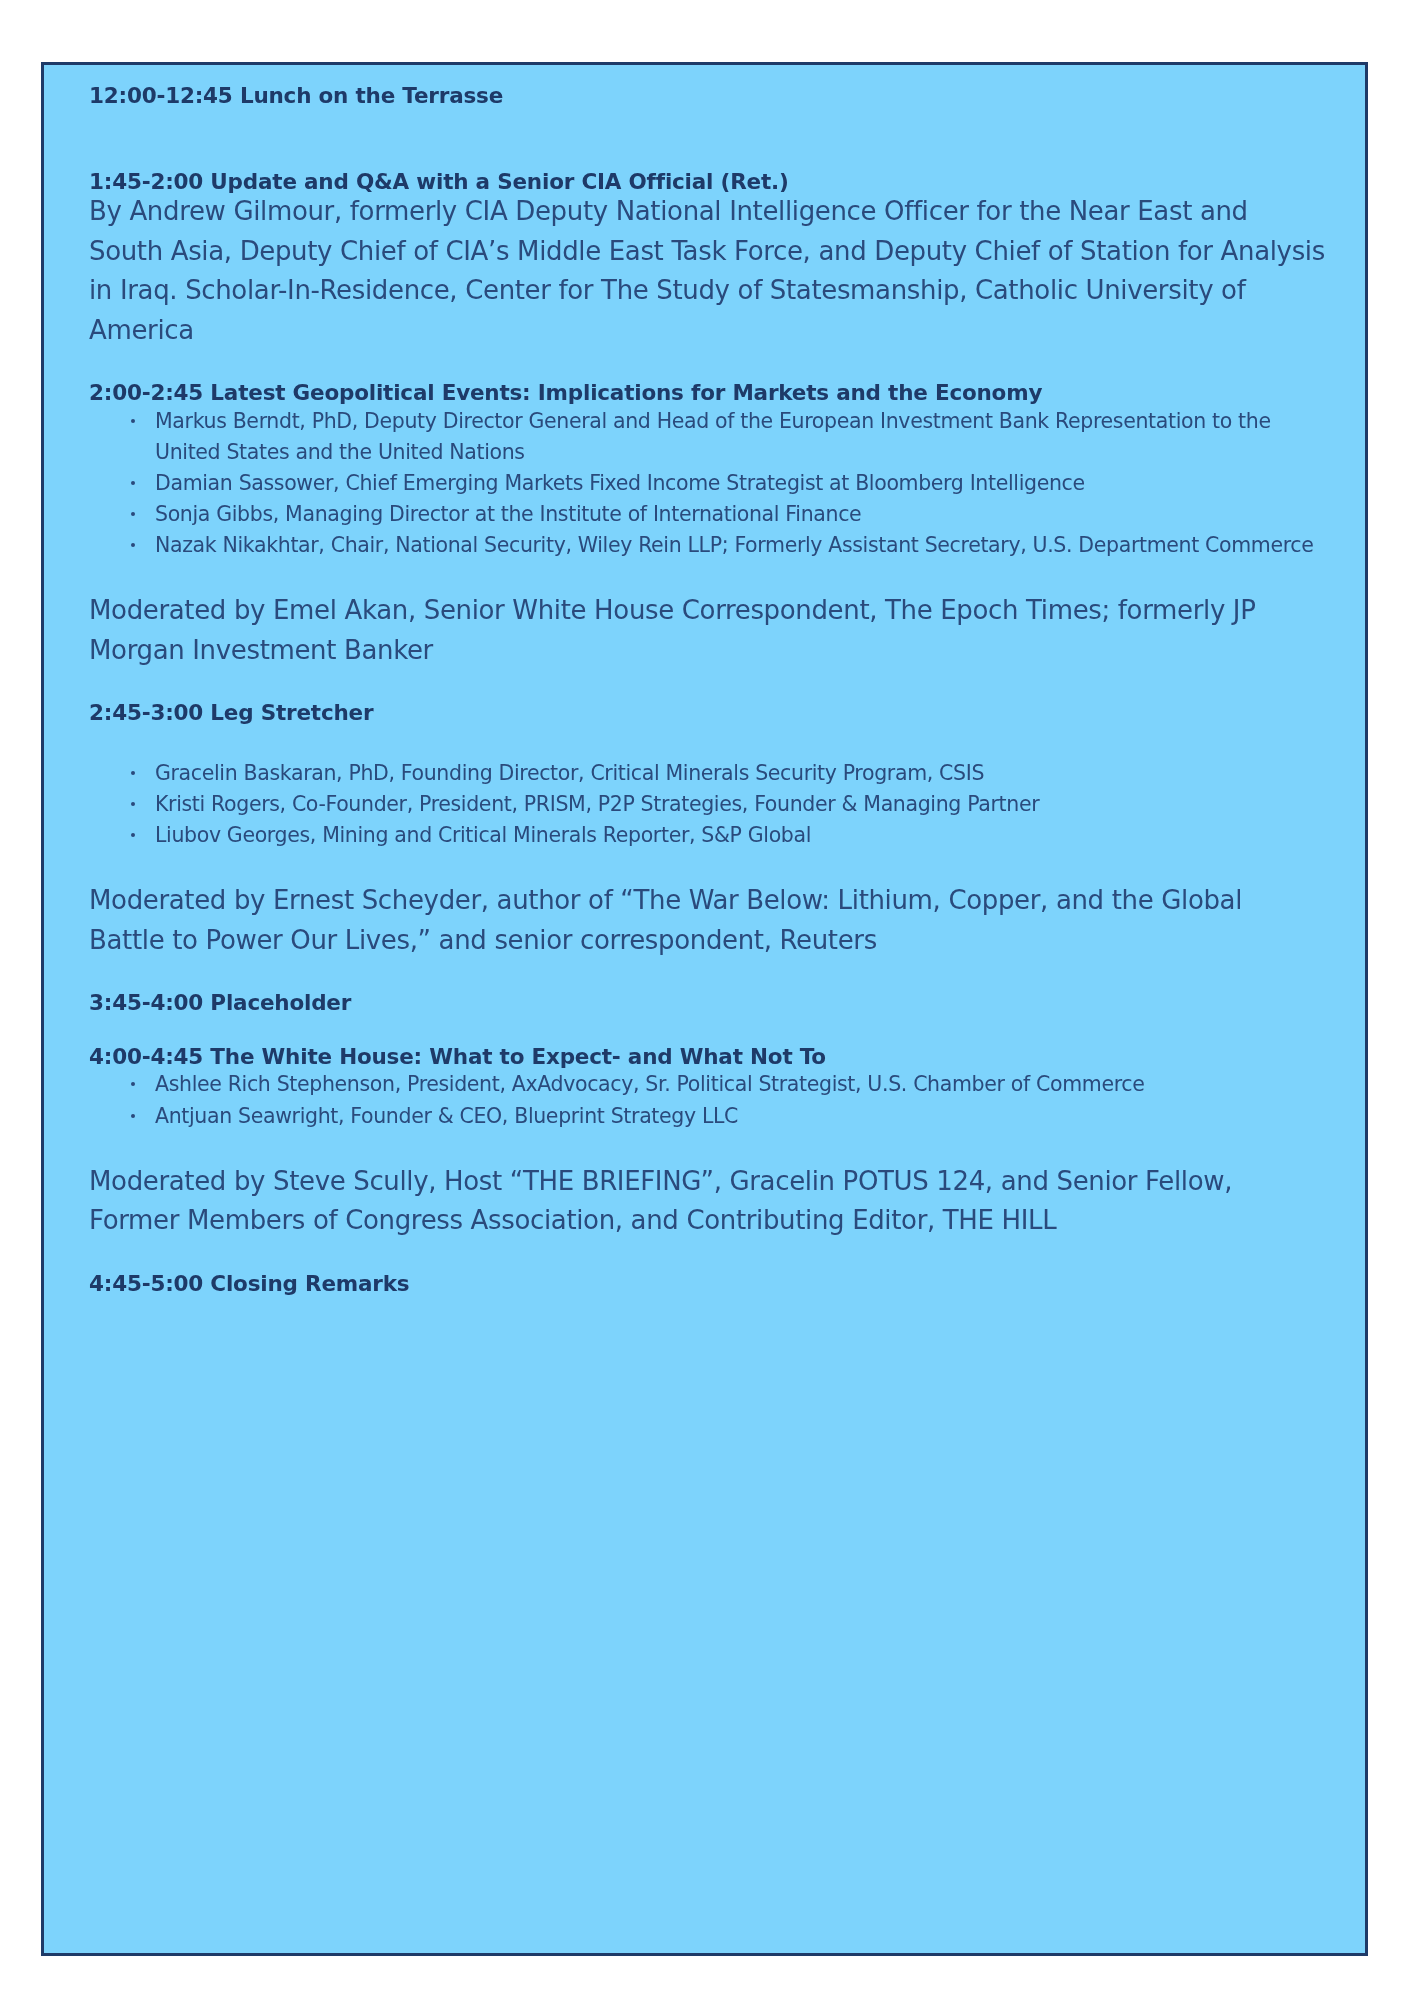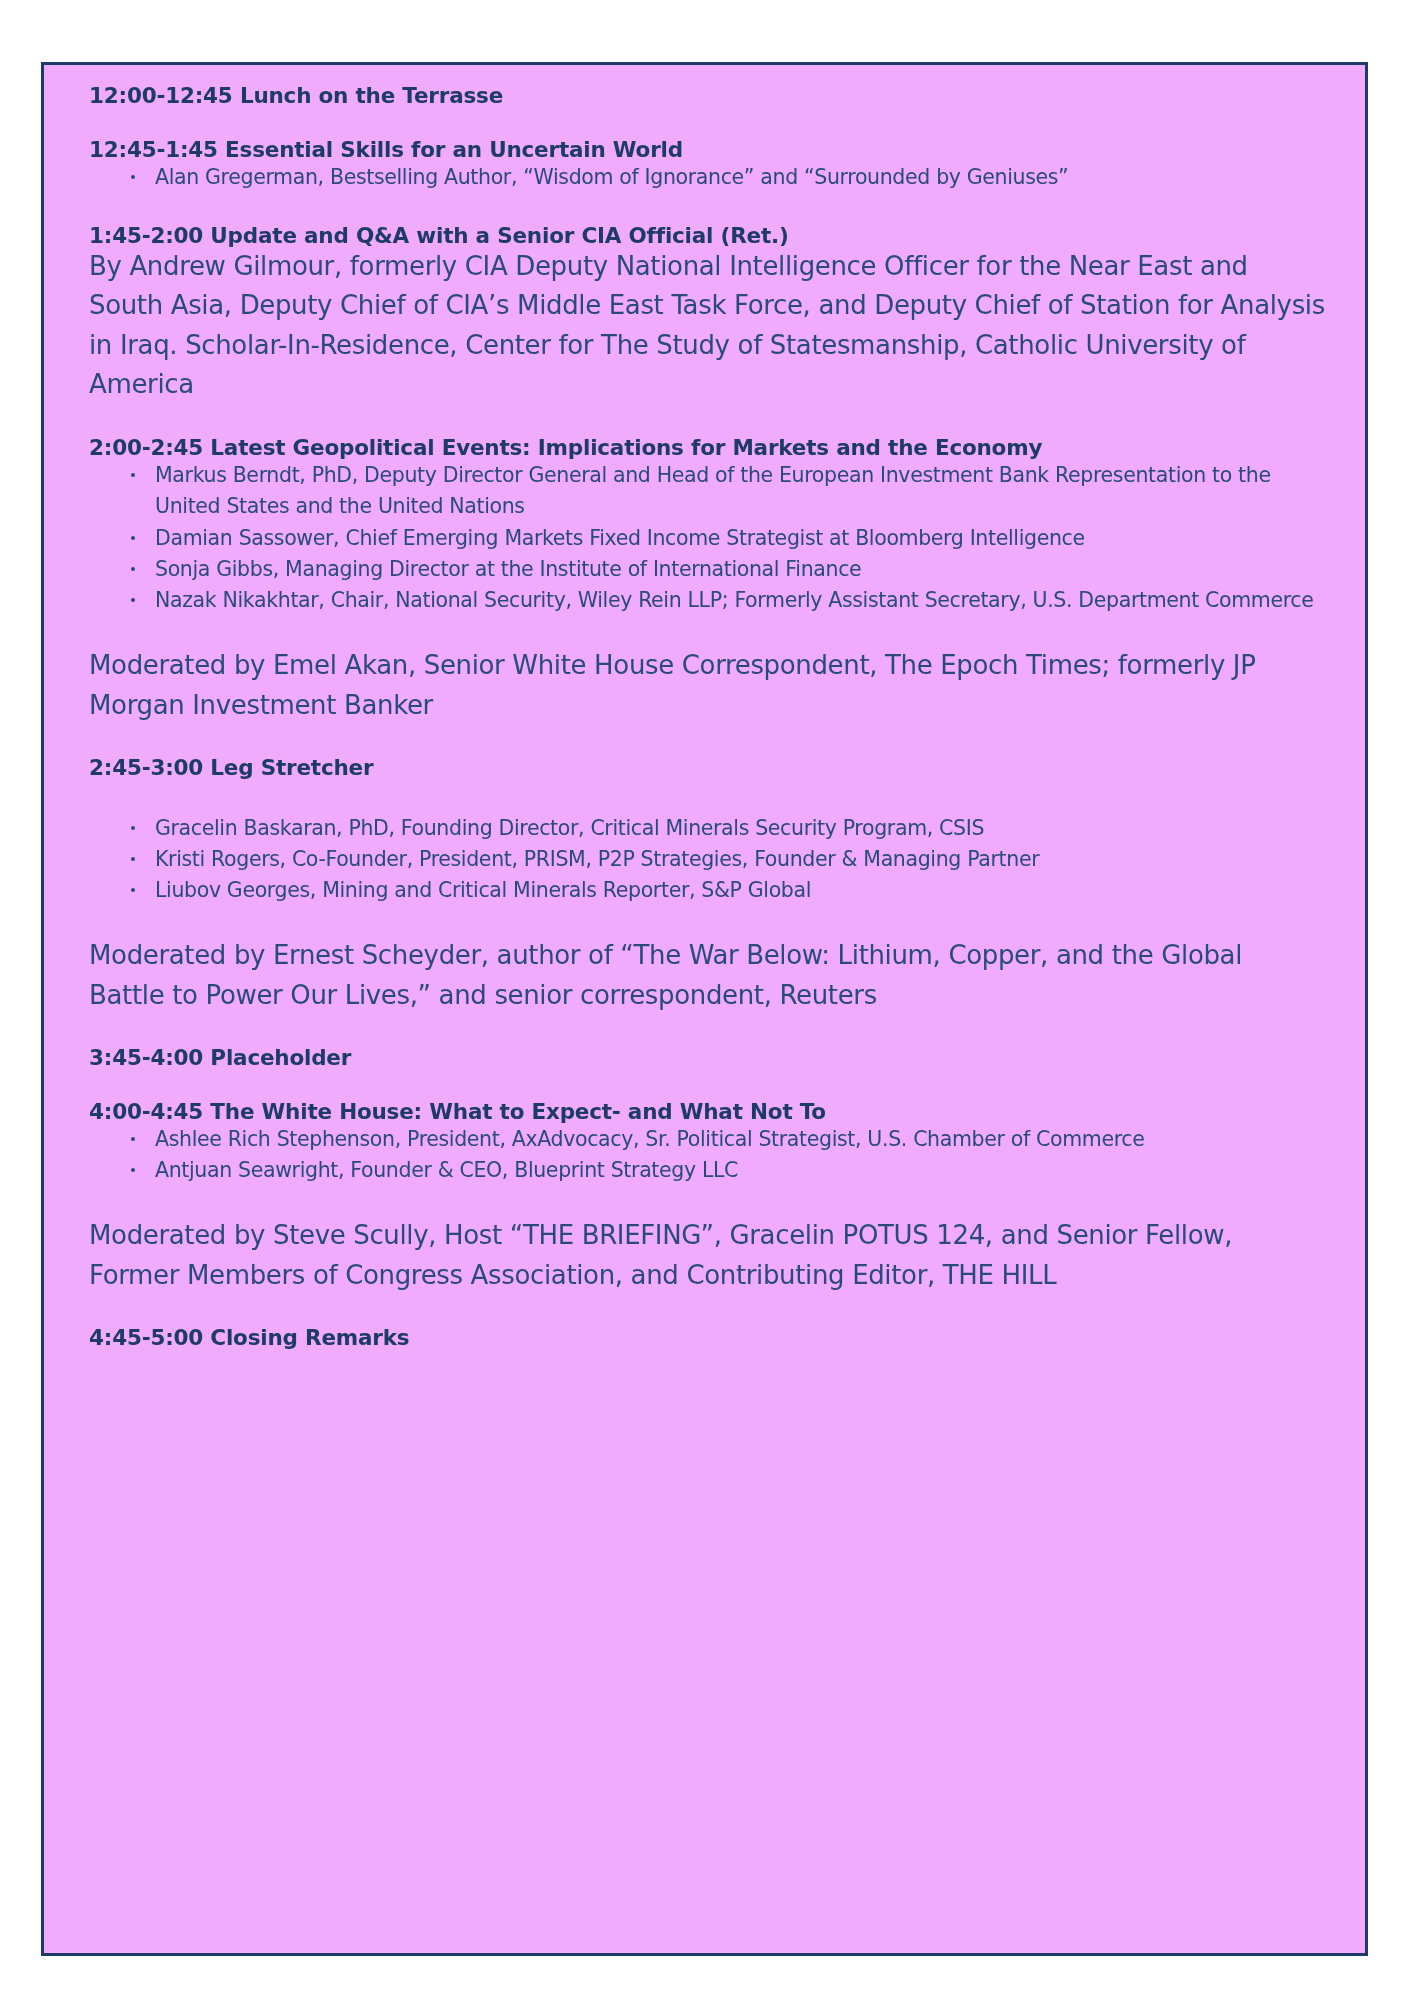--- a/index.html
+++ b/index.html
@@ -15,21 +15,21 @@
     -webkit-font-smoothing: antialiased;
   }
   .page {
     position: absolute;
     left: 41px;
     top: 62px;
     width: 1327px;
     height: 1894px;
     box-sizing: border-box;
     border: 3px solid #1e3a68;
-    background: #f0abfc;
+    background: #7dd3fc;
   }
   .content {
     position: absolute;
     left: 45px;
     top: 20px;
     right: 40px;
   }
   .sec {
     margin: 0 0 0 0;
   }
@@ -83,26 +83,20 @@
 </style>
 </head>
 <body>
 
 <div class="page">
   <div class="content" id="sections-root">
       <div class="sec">
         <h2 class="heading">12:00-12:45 Lunch on the Terrasse</h2>
       </div>
       <div class="gap-lg"></div>
-      <div class="sec">
-        <h2 class="heading">12:45-1:45 Essential Skills for an Uncertain World</h2>
-        <ul class="bullets">
-          <li><span class="dot"></span><span>Alan Gregerman, Bestselling Author, “Wisdom of Ignorance” and “Surrounded by Geniuses”</span></li>
-        </ul>
-      </div>
       <div class="gap-lg"></div>
       <div class="sec">
         <h2 class="heading">1:45-2:00 Update and Q&amp;A with a Senior CIA Official (Ret.)</h2>
         <p class="body-text">By Andrew Gilmour, formerly CIA Deputy National Intelligence Officer for the Near East and South Asia, Deputy Chief of CIA’s Middle East Task Force, and Deputy Chief of Station for Analysis in Iraq. Scholar-In-Residence, Center for The Study of Statesmanship, Catholic University of America</p>
       </div>
       <div class="gap-lg"></div>
       <div class="sec">
         <h2 class="heading">2:00-2:45 Latest Geopolitical Events: Implications for Markets and the Economy</h2>
         <ul class="bullets">
           <li><span class="dot"></span><span>Markus Berndt, PhD, Deputy Director General and Head of the European Investment Bank Representation to the United States and the United Nations</span></li>

